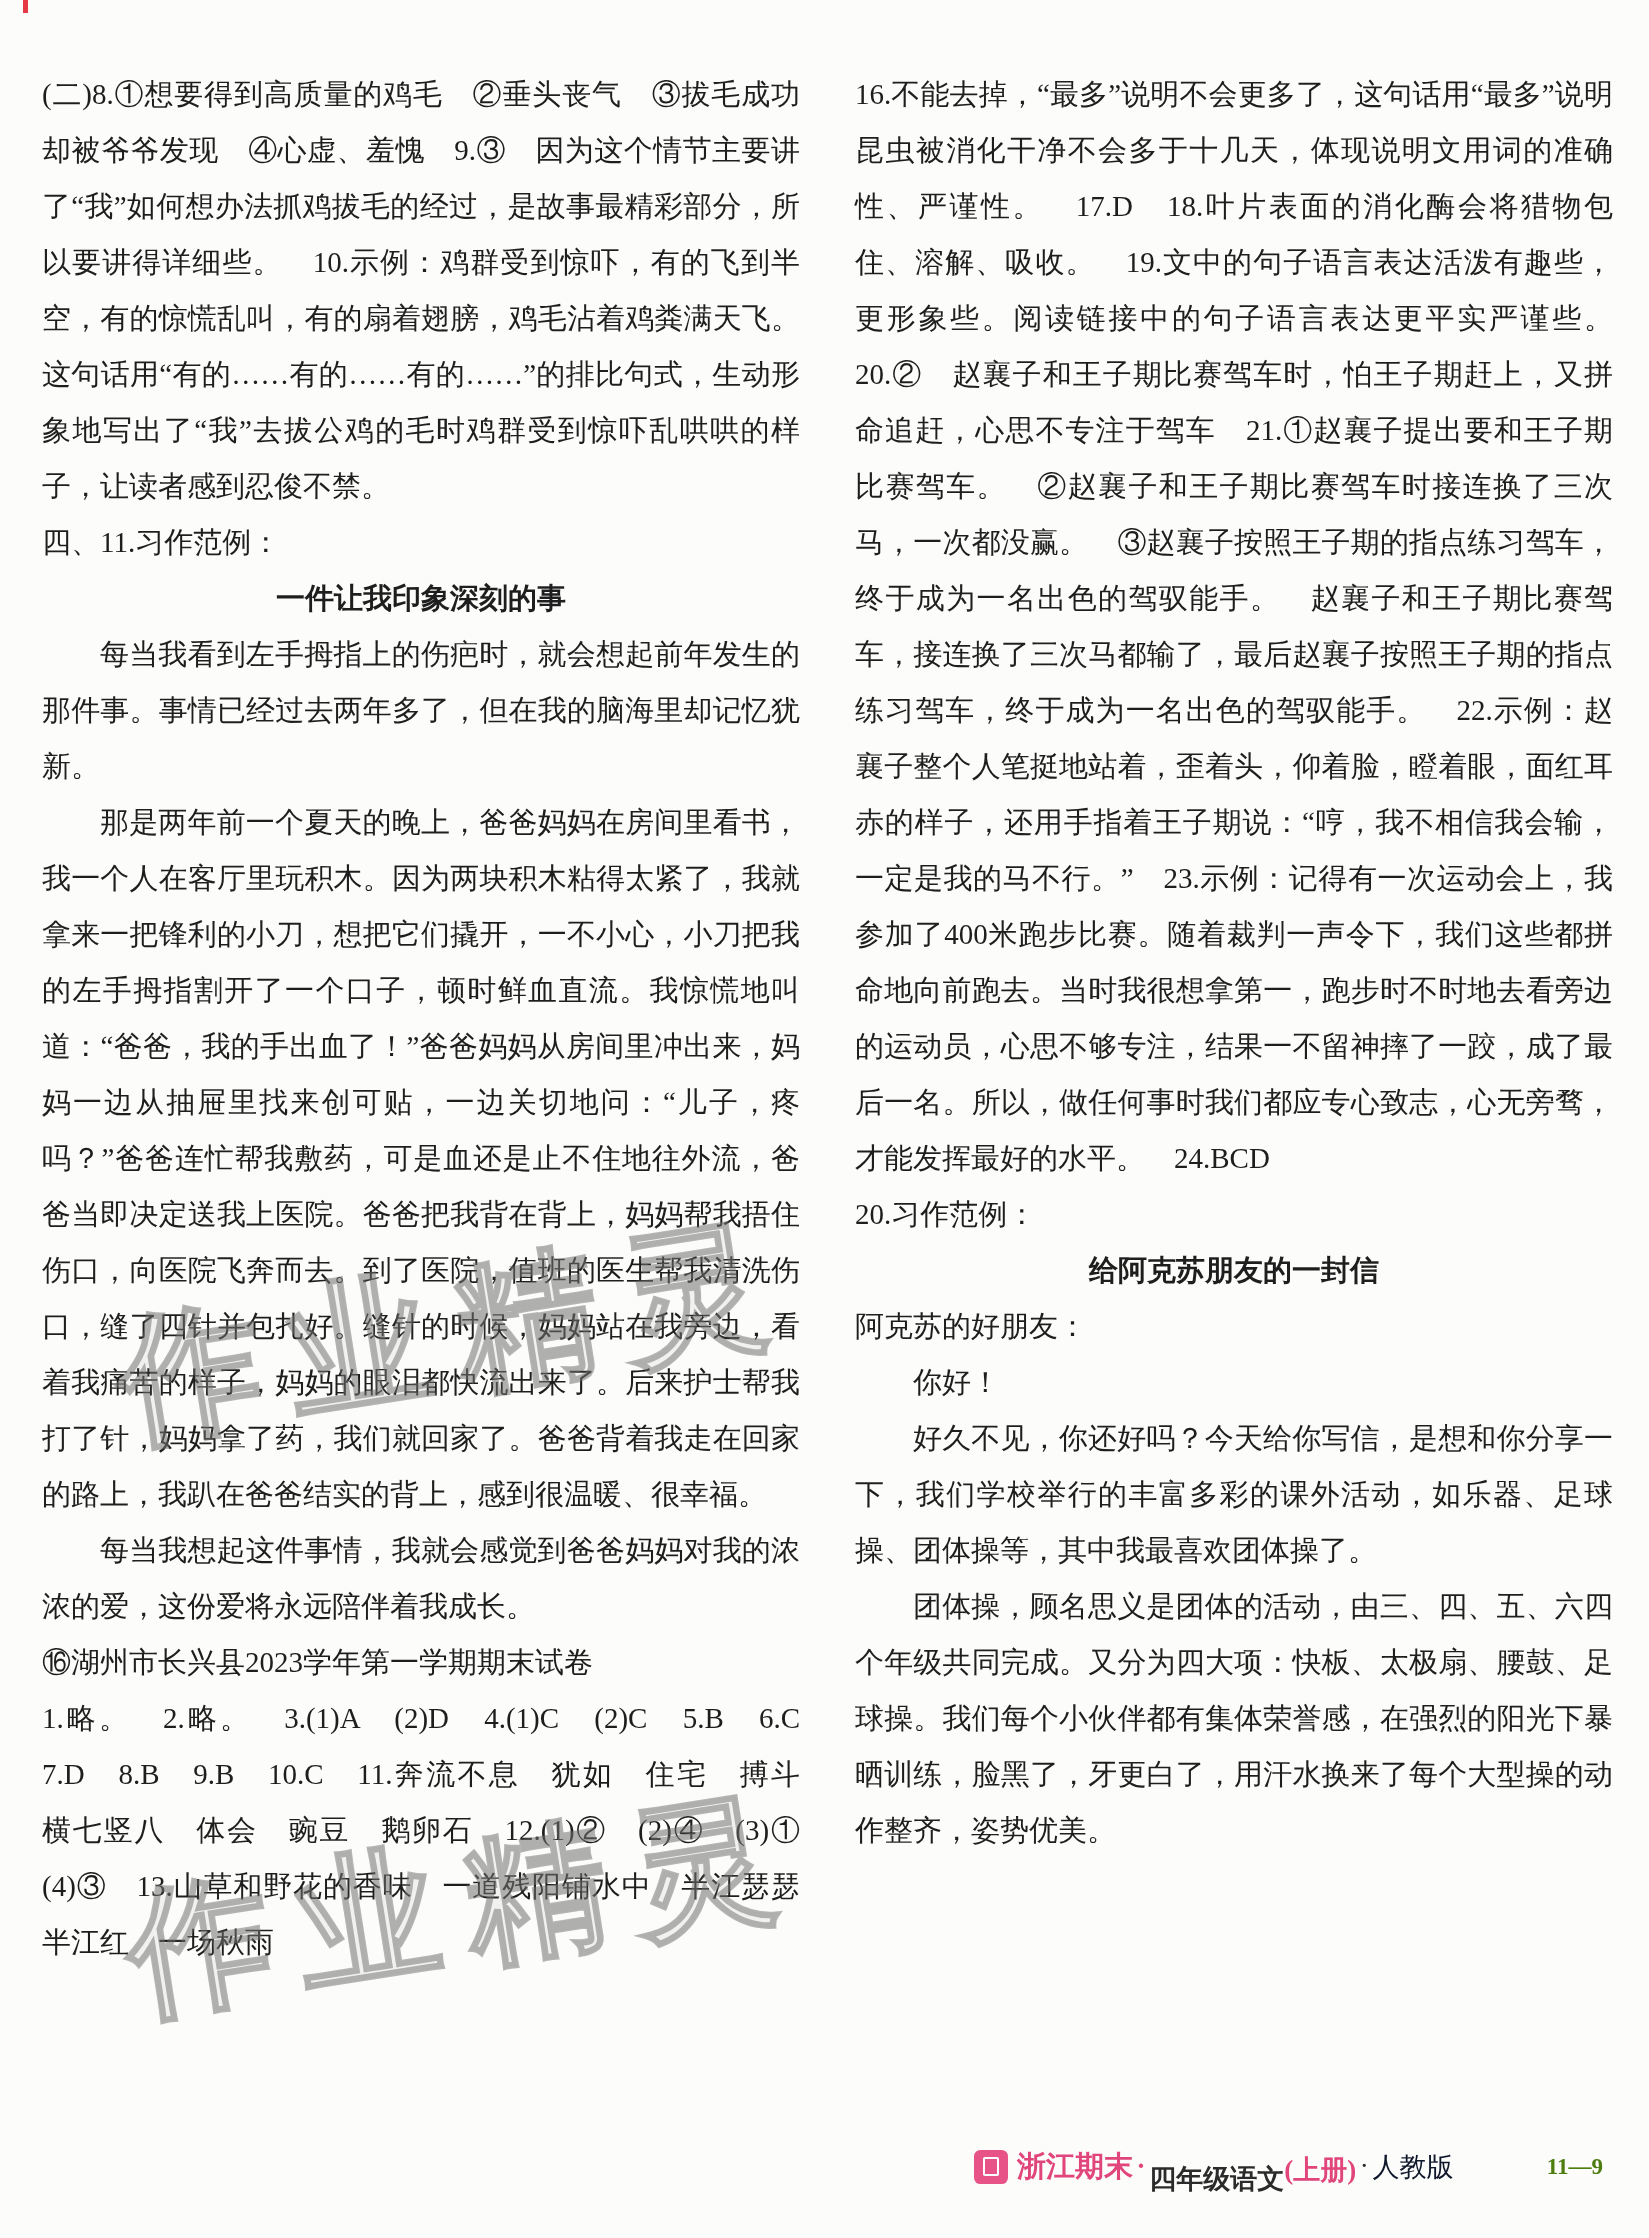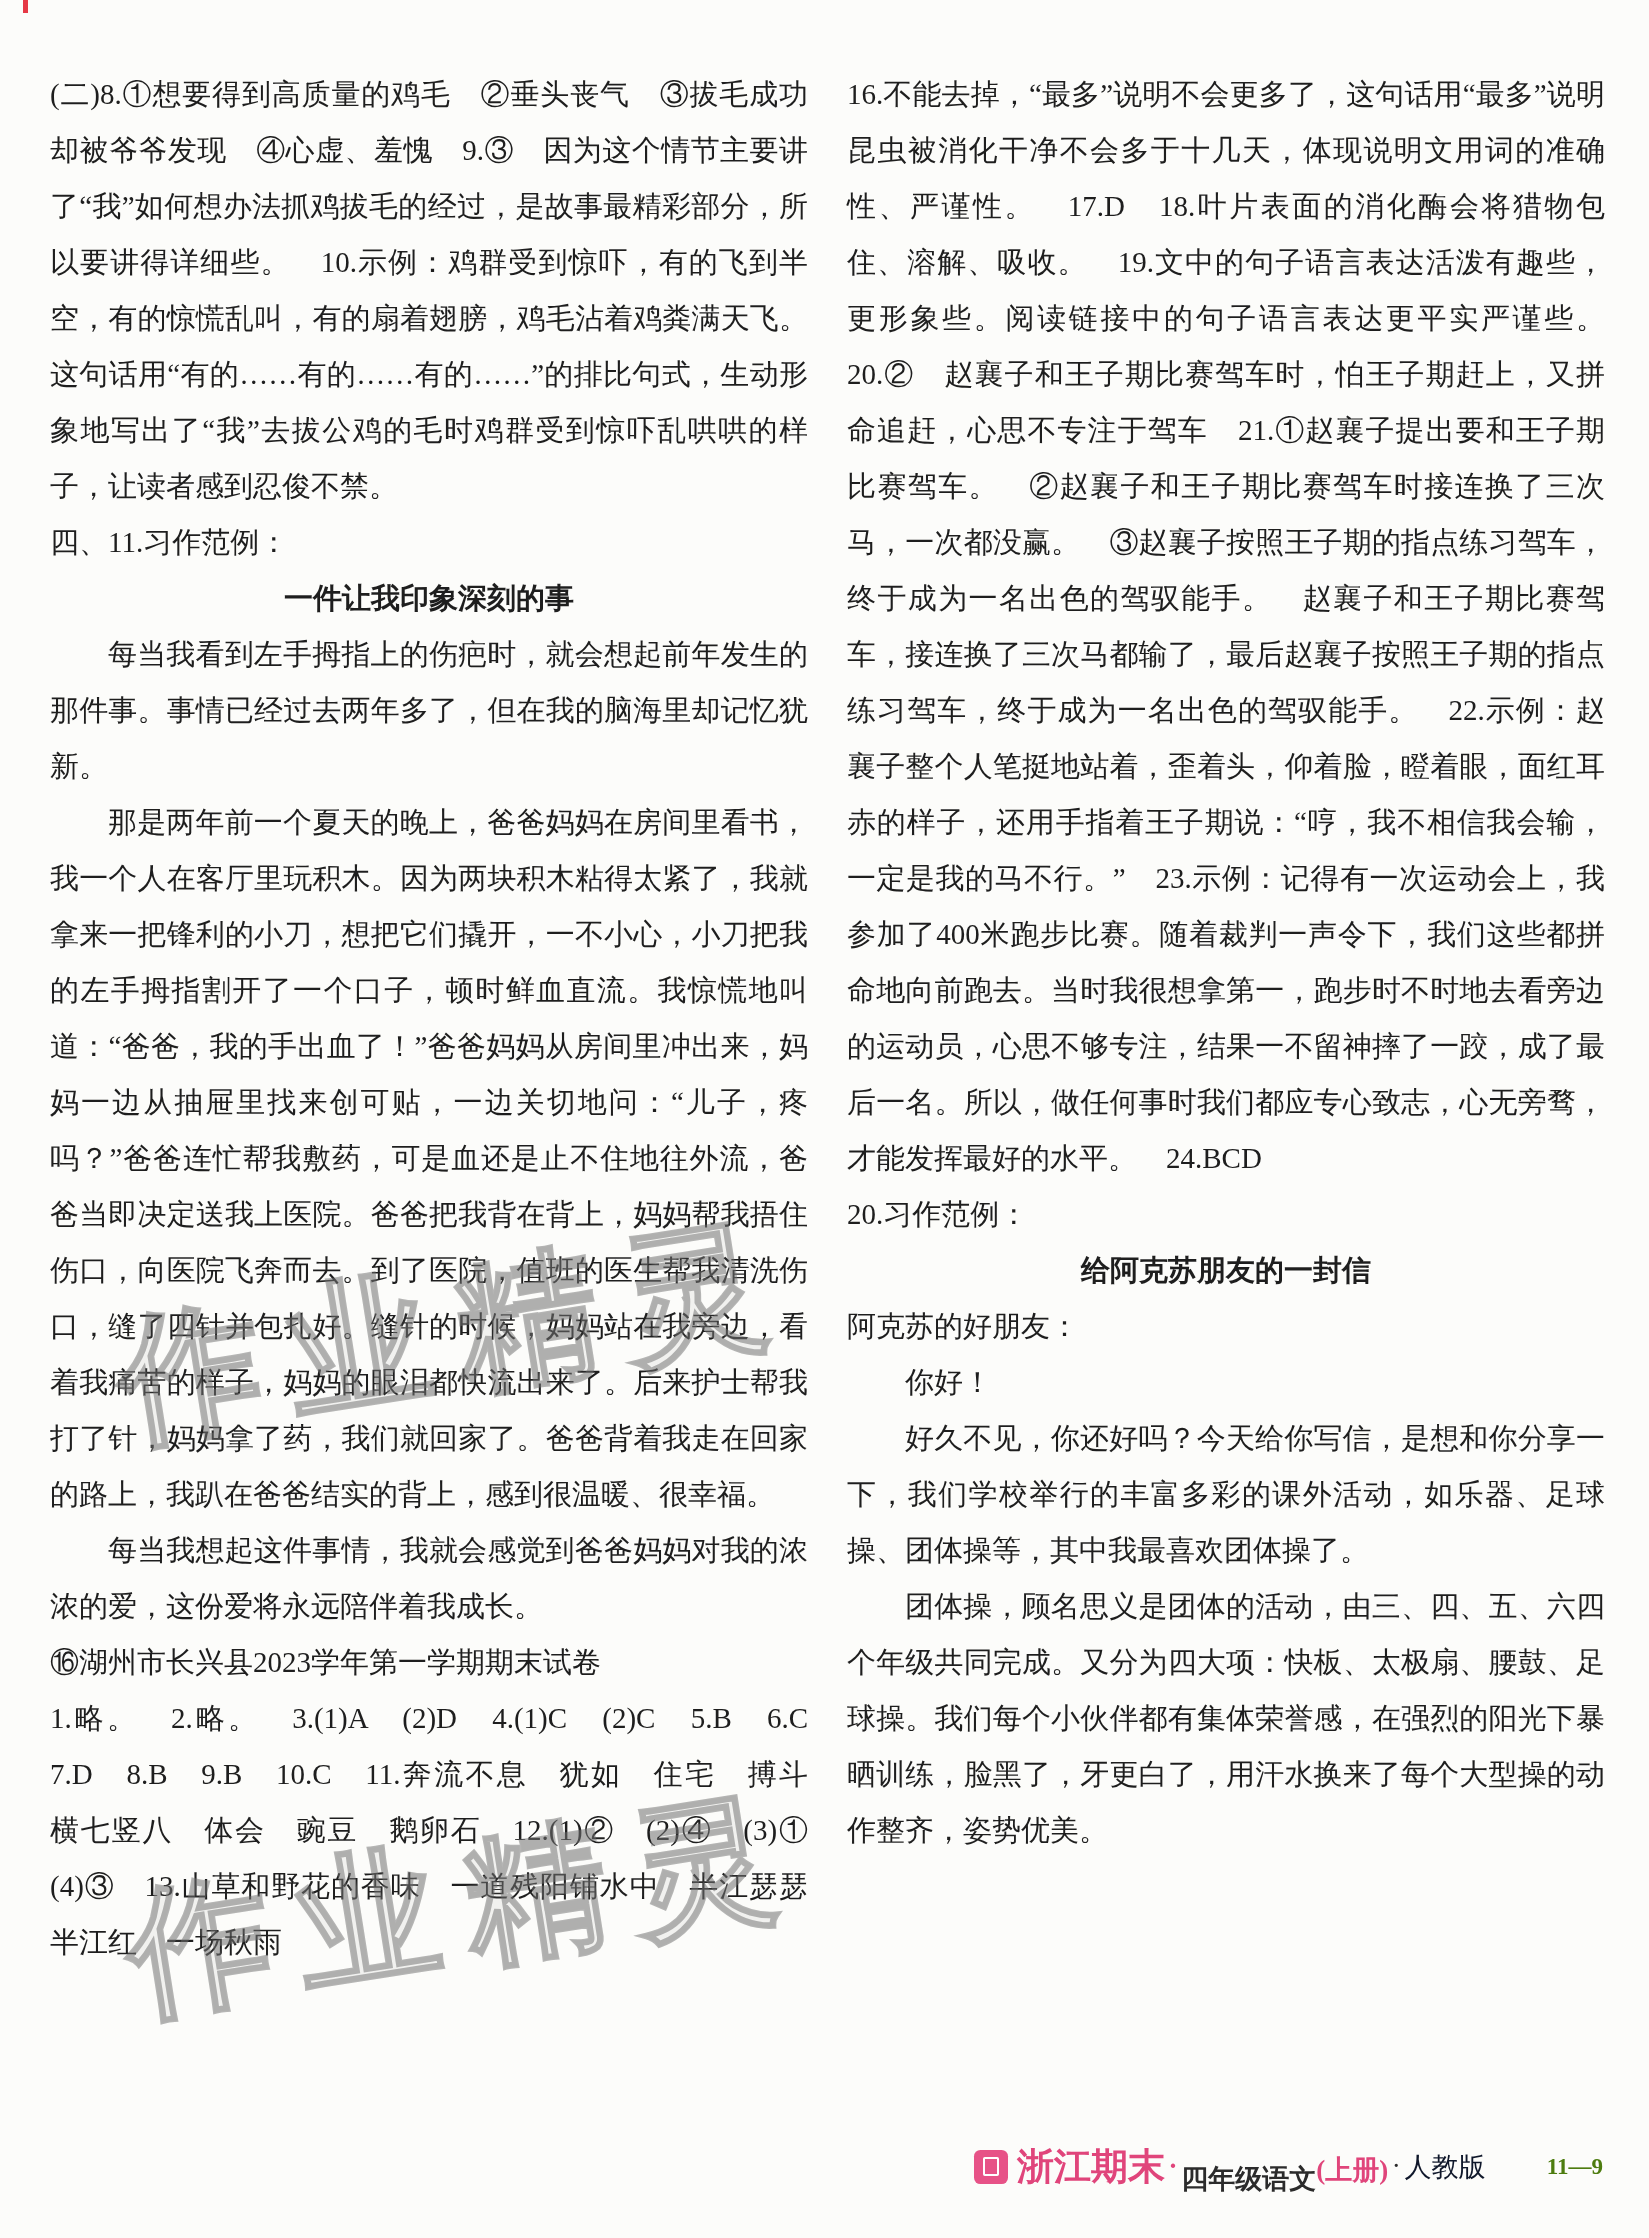--- a/index.html
+++ b/index.html
@@ -9,22 +9,22 @@
     background:#fcfcfa;
     color:#1e1e1e;
     font-family:"Liberation Serif","DejaVu Serif",serif;
     overflow:hidden;
   }
   .corner-mark {
     position:absolute; left:23px; top:0;
     width:5.4px; height:13.4px; background:#e63946;
   }
   .columns {
-    position:absolute; top:66px; left:50px;
-    display:flex; gap:39px;
+    position:absolute; top:66px; left:42px;
+    display:flex; gap:55px;
   }
   .col {
     width:758px;
     font-size:29px;
     line-height:56px;
     text-align:justify;
     text-justify:inter-ideograph;
   }
   .b-ans  { }
   .b-para { text-indent:2em; }
@@ -51,21 +51,21 @@
     width:34px; height:34px; border-radius:6.3px;
     background:#e75287; margin-right:9px;
     display:inline-flex; align-items:center; justify-content:center;
     flex:0 0 auto;
   }
   .flogo-inner {
     width:16px; height:19.7px;
     border:2.7px solid #ffffff; border-radius:1.8px;
     display:block;
   }
-  .fbrand   { color:#e0457b; font-weight:bold; font-size:37px; }
+  .fbrand   { color:#e0457b; font-weight:bold; font-size:29px; }
   .fsep-a   { color:#e0457b; font-weight:bold; margin:0 3.6px; }
   .fsubject { color:#2b2b2b; font-weight:bold;margin-top:25px; }
   .fvolume  { color:#e0457b; font-weight:bold;margin-top:7px; }
   .fsep-b   { color:#2b2b2b; margin:0 3.6px; }
   .fedition { color:#0f172a; }
   .fpage    { margin-left:auto; font-weight:bold; font-size:23px; color:#4d7c0f;
               font-family:"Liberation Serif","DejaVu Serif",serif; }
 </style>
 </head>
 <body>

